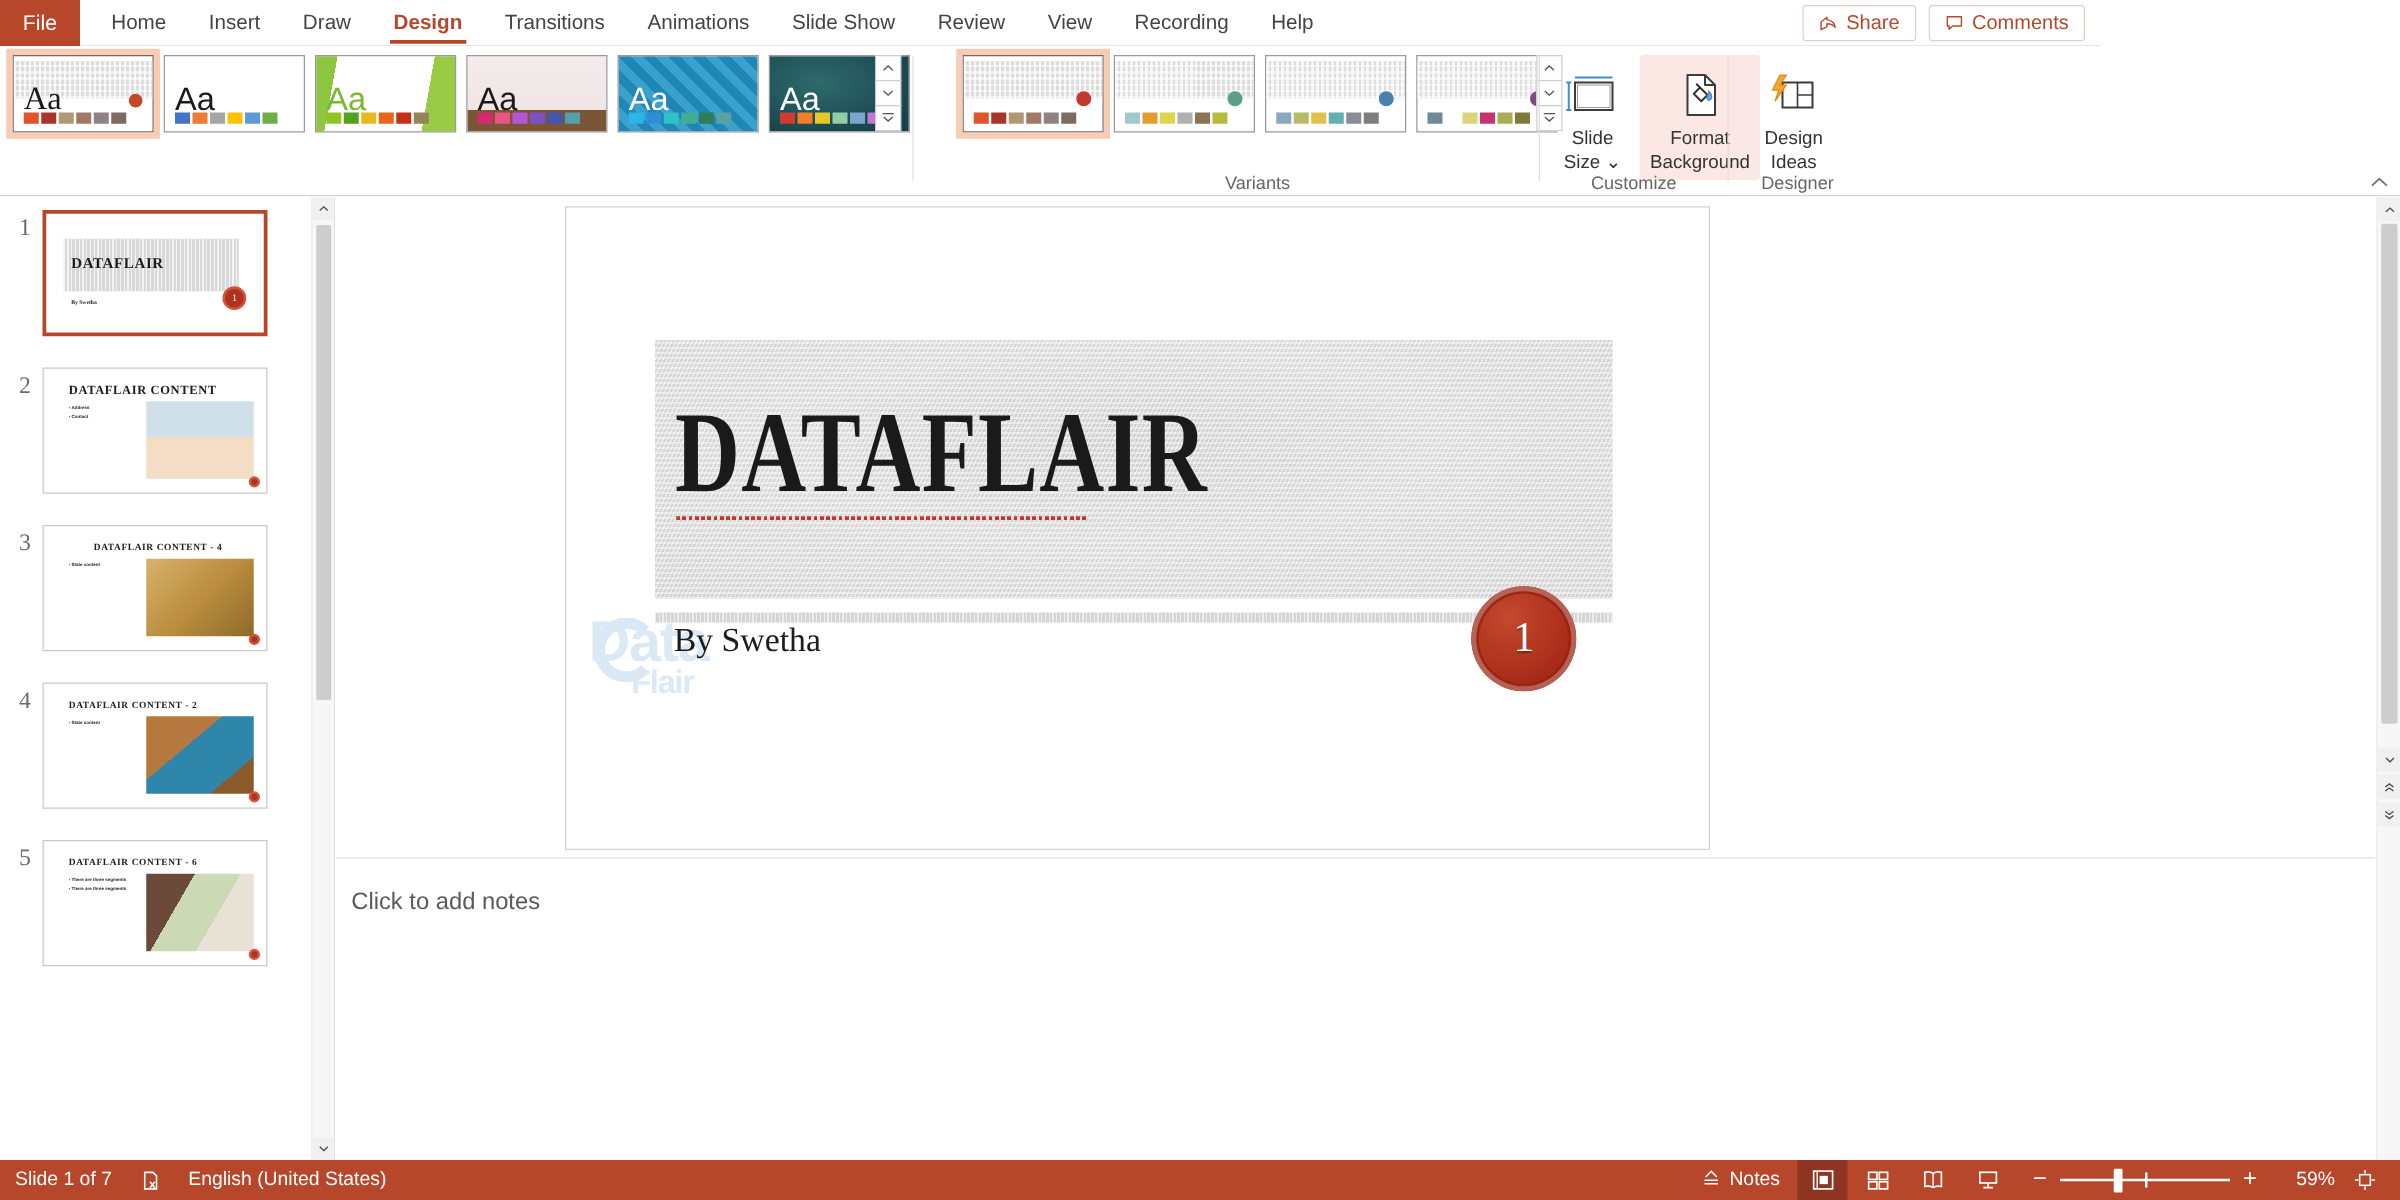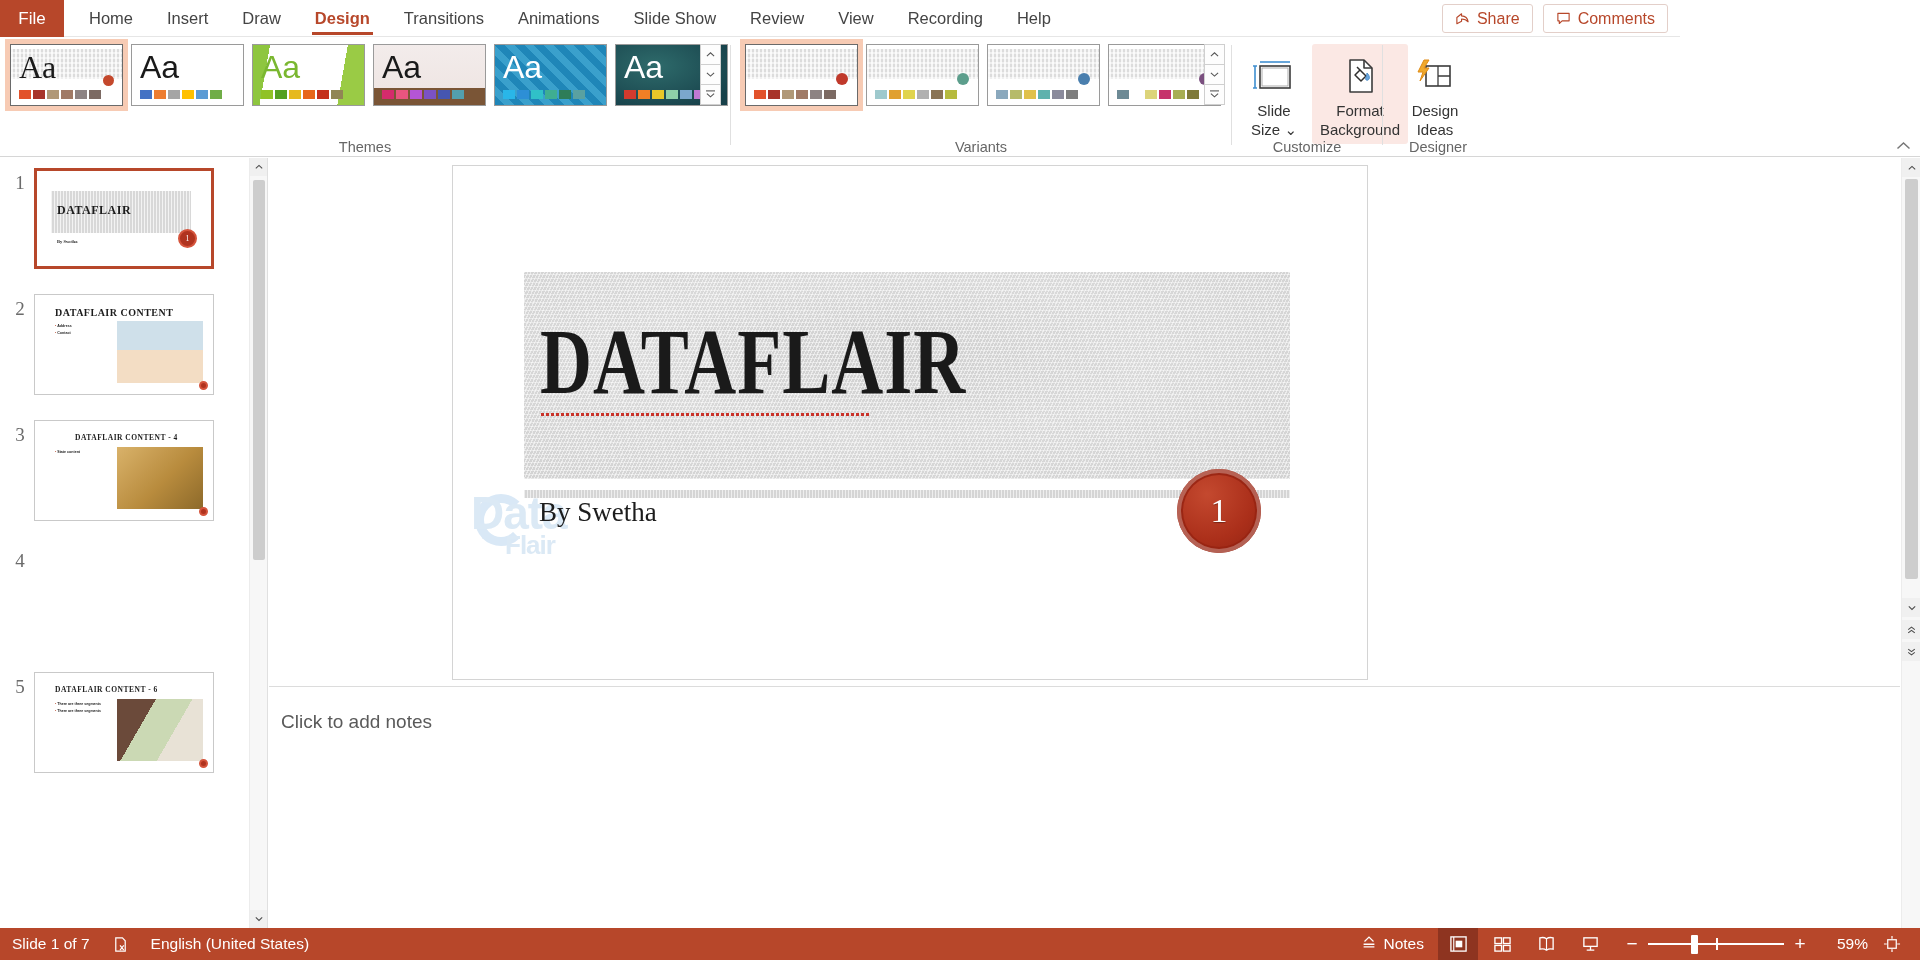--- a/index.html
+++ b/index.html
@@ -56,21 +56,21 @@
   .rsep { position: absolute; top: 8px; width: 1px; height: 100px; background: #e0e0e0; }
 
   
   .gallery { position: absolute; top: 7px; display: flex; gap: 8px; }
   .thumb {
     width: 113px; height: 62px; border: 1px solid #9a9a9a; background: #ffffff;
     position: relative; overflow: hidden; cursor: pointer; flex: none;
   }
   .thumb.sel { outline: 5px solid #f7cbb4; outline-offset: 0; border-color: #6a6a6a; }
   .thumb .aa {
-    position: absolute; left: 8px; top: 6px; font-size: 32px; color: #1a1a1a;
+    position: absolute; left: 8px; top: 21px; font-size: 26px; color: #1a1a1a;
     font-family: "Liberation Sans", sans-serif; line-height: 1;
   }
   .swatches { position: absolute; left: 8px; bottom: 6px; display: flex; gap: 2px; }
   .swatches i { display: block; width: 12px; height: 9px; }
   .dot { position: absolute; border-radius: 50%; }
 
   .texband {
     position: absolute; left: 0; right: 0; top: 4px; height: 30px;
     background:
       repeating-linear-gradient(90deg, rgba(255,255,255,.75) 0 2px, rgba(0,0,0,0) 2px 4px),
@@ -380,25 +380,24 @@
             <path d="M1 1.6L5 5.3l4-3.7" fill="none" stroke="#555" stroke-width="1.2"></path>
           </svg>
       </div>
       <div class="sbtn">
         <svg width="11" height="9" viewBox="0 0 12 10">
             <path d="M1 1h10" stroke="#555" stroke-width="1.2"></path>
             <path d="M2 4l4 3.6L10 4" fill="none" stroke="#555" stroke-width="1.2"></path>
           </svg>
       </div>
     </div>
-    <div class="rgroup-label">Themes</div>
   </div>
   <div class="rsep" style="left:730px;"></div>
 
-  <div class="rgroup" style="left:731px; width:500px;">
+  <div class="rgroup" style="left:756px; width:500px;">
     <div class="gallery" id="variants-gallery" style="left:14px;">
         <div class="thumb sel">
           <div class="texband"></div>
           <div class="swatches">
             <i style="background: rgb(226, 82, 43);"></i>
             <i style="background: rgb(168, 52, 42);"></i>
             <i style="background: rgb(176, 152, 119);"></i>
             <i style="background: rgb(160, 122, 102);"></i>
             <i style="background: rgb(141, 131, 131);"></i>
             <i style="background: rgb(124, 106, 99);"></i>
@@ -548,20 +547,28 @@
           <div class="mini-title" style="left: 20px; top: 12px; font-size: 7.5px; padding-left: 20px;">DATAFLAIR CONTENT - 4</div>
           <div class="mini-bullets" style="left: 20px; top: 28px; width: 46px;">
             <div>• <b>State content</b></div>
           </div>
           <div class="mini-img" style="left: 82px; top: 26px; width: 86px; height: 62px; background: linear-gradient(135deg, rgb(217, 178, 106), rgb(184, 139, 61) 55%, rgb(141, 106, 42));"></div>
           <div class="mini-seal" style="right: 5px; bottom: 4px; width: 9px; height: 9px; font-size: 5px;"></div>
         </div>
       </div>
       <div class="slide-item" style="left: 6px; top: 388px;">
         <div class="slide-num">4</div>
+        <div class="mini">
+          <div class="mini-title" style="left: 20px; top: 12px; font-size: 7.5px;">DATAFLAIR CONTENT - 2</div>
+          <div class="mini-bullets" style="left: 20px; top: 28px; width: 46px;">
+            <div>• <b>State content</b></div>
+          </div>
+          <div class="mini-img" style="left: 82px; top: 26px; width: 86px; height: 62px; background: linear-gradient(140deg, rgb(181, 121, 63) 0px, rgb(181, 121, 63) 38%, rgb(46, 134, 171) 38%, rgb(46, 134, 171) 78%, rgb(138, 90, 43) 78%, rgb(138, 90, 43) 100%);"></div>
+          <div class="mini-seal" style="right: 5px; bottom: 4px; width: 9px; height: 9px; font-size: 5px;"></div>
+        </div>
       </div>
       <div class="slide-item" style="left: 6px; top: 514px;">
         <div class="slide-num">5</div>
         <div class="mini">
           <div class="mini-title" style="left: 20px; top: 12px; font-size: 7.5px;">DATAFLAIR CONTENT - 6</div>
           <div class="mini-bullets" style="left: 20px; top: 28px; width: 46px;">
             <div>• <b>There are three segments</b></div>
             <div>• <b>There are three segments</b></div>
           </div>
           <div class="mini-img" style="left: 82px; top: 26px; width: 86px; height: 62px; background: linear-gradient(120deg, rgb(107, 74, 58) 0px, rgb(107, 74, 58) 32%, rgb(203, 217, 180) 32%, rgb(203, 217, 180) 62%, rgb(232, 226, 214) 62%, rgb(232, 226, 214) 100%);"></div>

